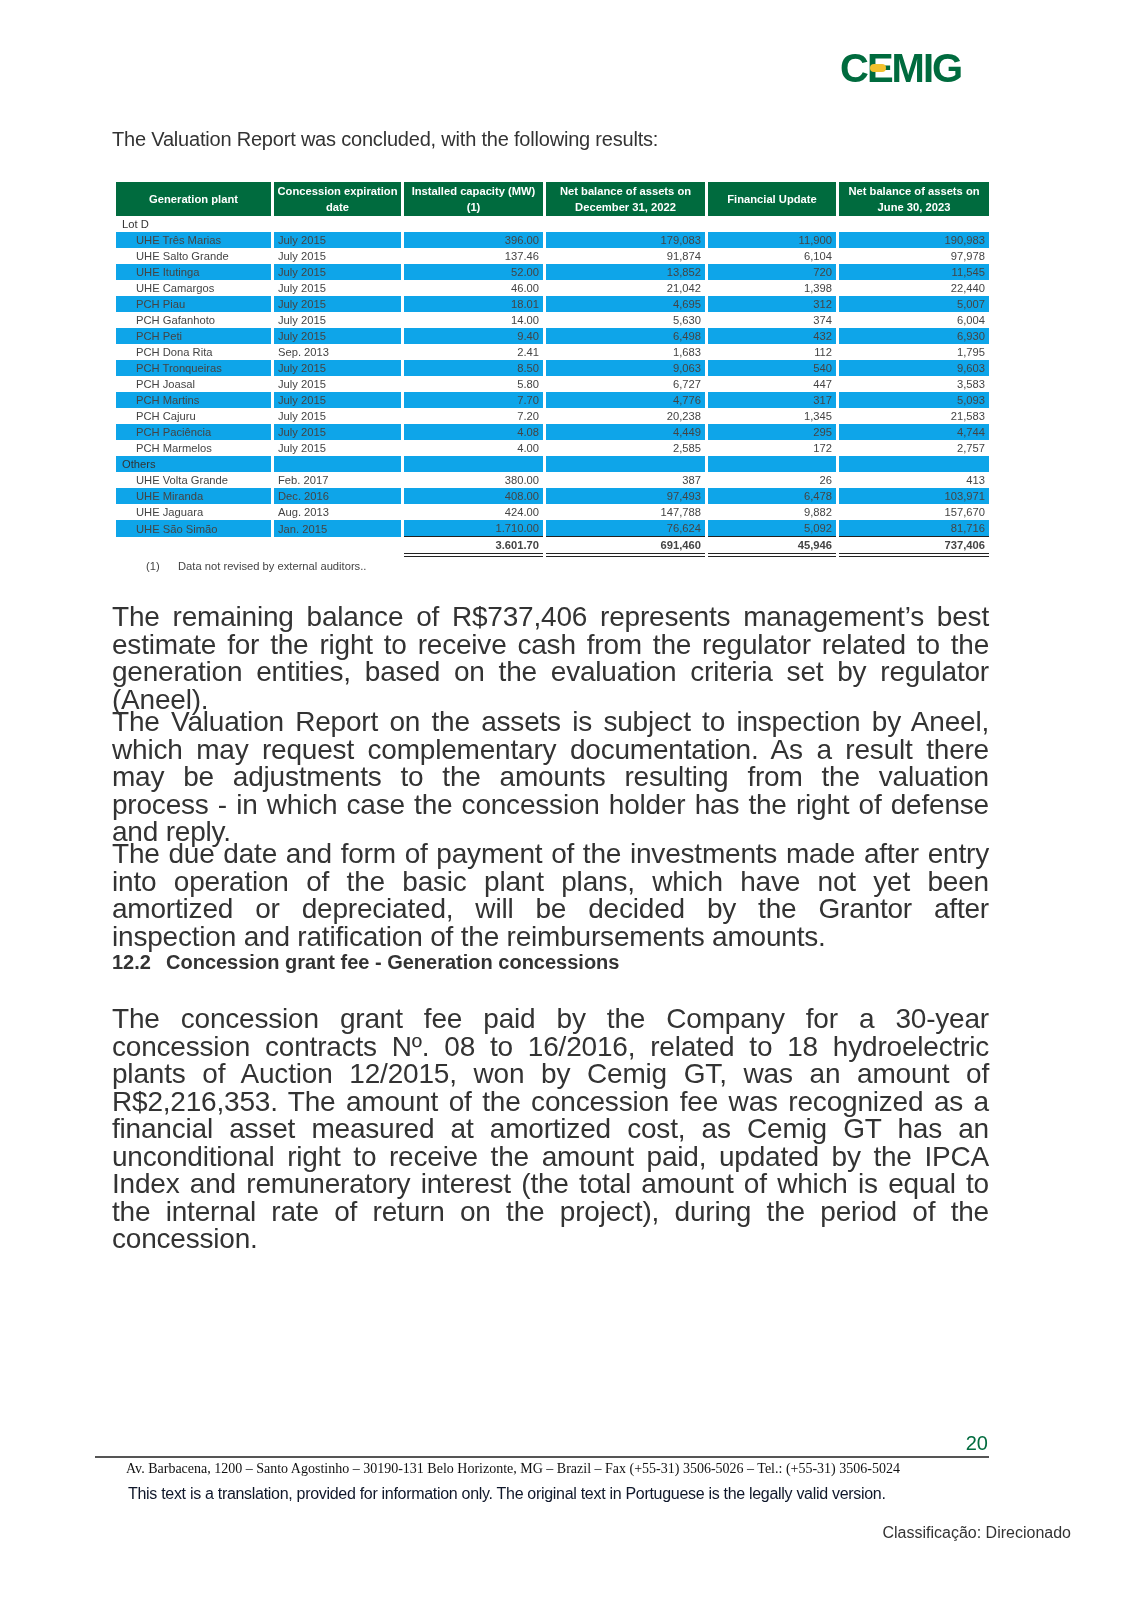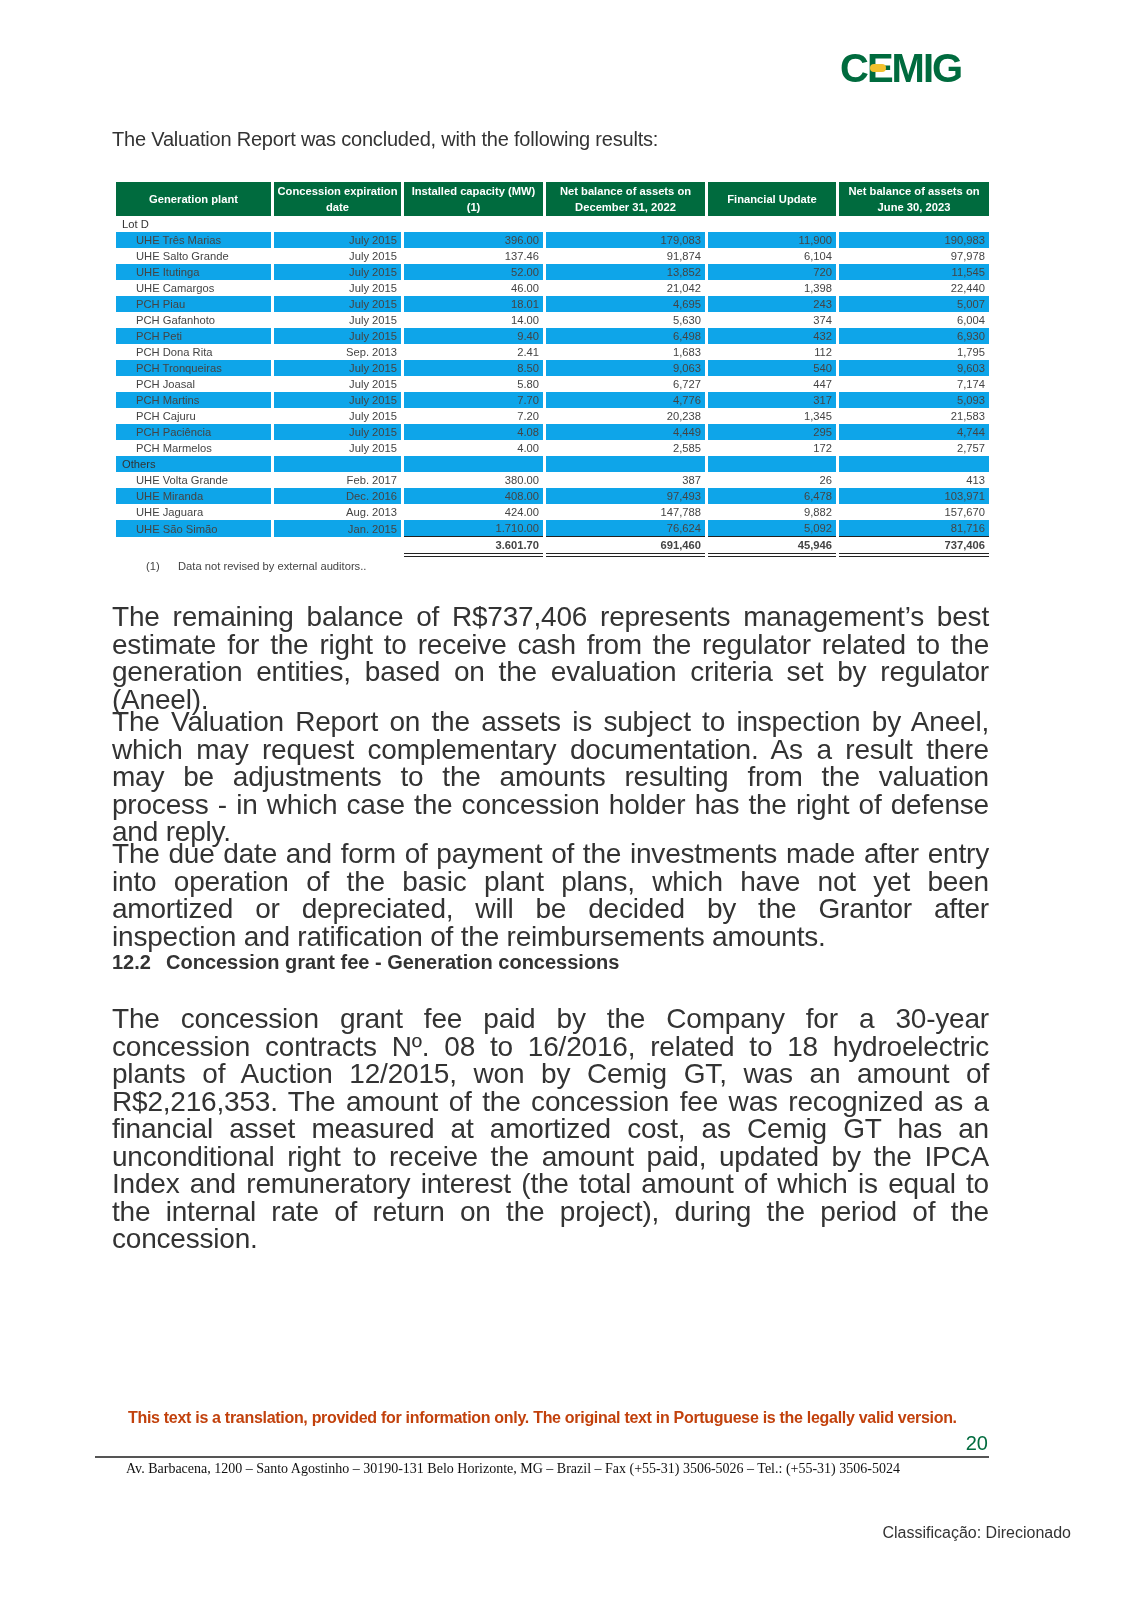--- a/index.html
+++ b/index.html
@@ -13,42 +13,42 @@
   table.valuation col.c3 { width: 139px; }
   table.valuation col.c4 { width: 159px; }
   table.valuation col.c5 { width: 128px; }
   table.valuation col.c6 { width: 150px; }
   table.valuation thead th { background: #006b3e; color: #fff; font-weight: bold; font-size: 11.2px; line-height: 16px; height: 34px; padding: 0 3px; text-align: center; vertical-align: middle; }
   table.valuation tbody td { height: 16px; line-height: 16px; padding: 0 4px; white-space: nowrap; }
   table.valuation tbody tr.shade td { background: #0ea5e9; }
   table.valuation tbody tr.group td.name { padding-left: 6px; color: #333; }
   td.name { text-align: left; padding-left: 20px !important; }
   tr.group td.name { padding-left: 6px !important; }
-  td.date { text-align: right; }
+  td.date { text-align: left; }
   td.num { text-align: right; }
   tr.last td.num { border-bottom: 1.5px solid #222; }
   tr.total td { font-weight: bold; padding-top: 2px; }
   tr.total td.num { border-bottom: 4px double #222; }
   tr.total td.blank { background: transparent; }
 
   .footnote { position: absolute; left: 146px; top: 560px; font-size: 11.2px; color: #444; }
   .footnote .fn-mark { display: inline-block; width: 32px; }
 
   .para { position: absolute; left: 112px; width: 877px; font-size: 28px; line-height: 27.5px; color: #333; text-align: justify; letter-spacing: -0.2px; }
   .p1 { top: 603px; }
   .p2 { top: 708px; }
   .p3 { top: 840px; }
   .section { position: absolute; left: 112px; top: 951px; font-size: 20px; font-weight: bold; color: #333; }
   .section .num { display: inline-block; width: 54px; }
   .p4 { top: 1005px; }
 
   .page-num { position: absolute; right: 133px; top: 1432px; font-size: 20px; font-weight: normal; color: #006b3e; margin-left: 16px; }
   .footer-rule { position: absolute; left: 95px; top: 1456px; width: 894px; height: 2px; background: #555; }
   .address { position: absolute; left: 126px; top: 1461px; font-family: "Liberation Serif", serif; font-size: 14px; color: #111; }
-  .disclaimer { position: absolute; left: 128px; top: 1409px; font-size: 16px; font-weight: bold; color: #c2410c; letter-spacing: -0.3px; }
+  .disclaimer { position: absolute; left: 128px; top: 1485px; font-size: 16px; font-weight: normal; color: #0f172a; letter-spacing: -0.3px; }
   .classification { position: absolute; right: 50px; top: 1524px; font-size: 16px; color: #333; }
 </style>
 </head>
 <body>
 
 <svg class="logo" viewBox="0 0 148 40">
   <text x="0" y="34" font-family="'Liberation Sans', sans-serif" font-weight="bold" font-size="40" fill="#006b3e" letter-spacing="-2">CEMIG</text>
   <rect x="30" y="16" width="16" height="8" rx="4" fill="#f2c12e"></rect>
 </svg>
 
@@ -112,21 +112,21 @@
         <td class="num">46.00</td>
         <td class="num">21,042</td>
         <td class="num">1,398</td>
         <td class="num">22,440</td>
       </tr>
       <tr class="shade">
         <td class="name">PCH Piau</td>
         <td class="date">July 2015</td>
         <td class="num">18.01</td>
         <td class="num">4,695</td>
-        <td class="num">243</td>
+        <td class="num">312</td>
         <td class="num">5,007</td>
       </tr>
       <tr>
         <td class="name">PCH Gafanhoto</td>
         <td class="date">July 2015</td>
         <td class="num">14.00</td>
         <td class="num">5,630</td>
         <td class="num">374</td>
         <td class="num">6,004</td>
       </tr>
@@ -153,21 +153,21 @@
         <td class="num">9,063</td>
         <td class="num">540</td>
         <td class="num">9,603</td>
       </tr>
       <tr>
         <td class="name">PCH Joasal</td>
         <td class="date">July 2015</td>
         <td class="num">5.80</td>
         <td class="num">6,727</td>
         <td class="num">447</td>
-        <td class="num">7,174</td>
+        <td class="num">3,583</td>
       </tr>
       <tr class="shade">
         <td class="name">PCH Martins</td>
         <td class="date">July 2015</td>
         <td class="num">7.70</td>
         <td class="num">4,776</td>
         <td class="num">317</td>
         <td class="num">5,093</td>
       </tr>
       <tr>

